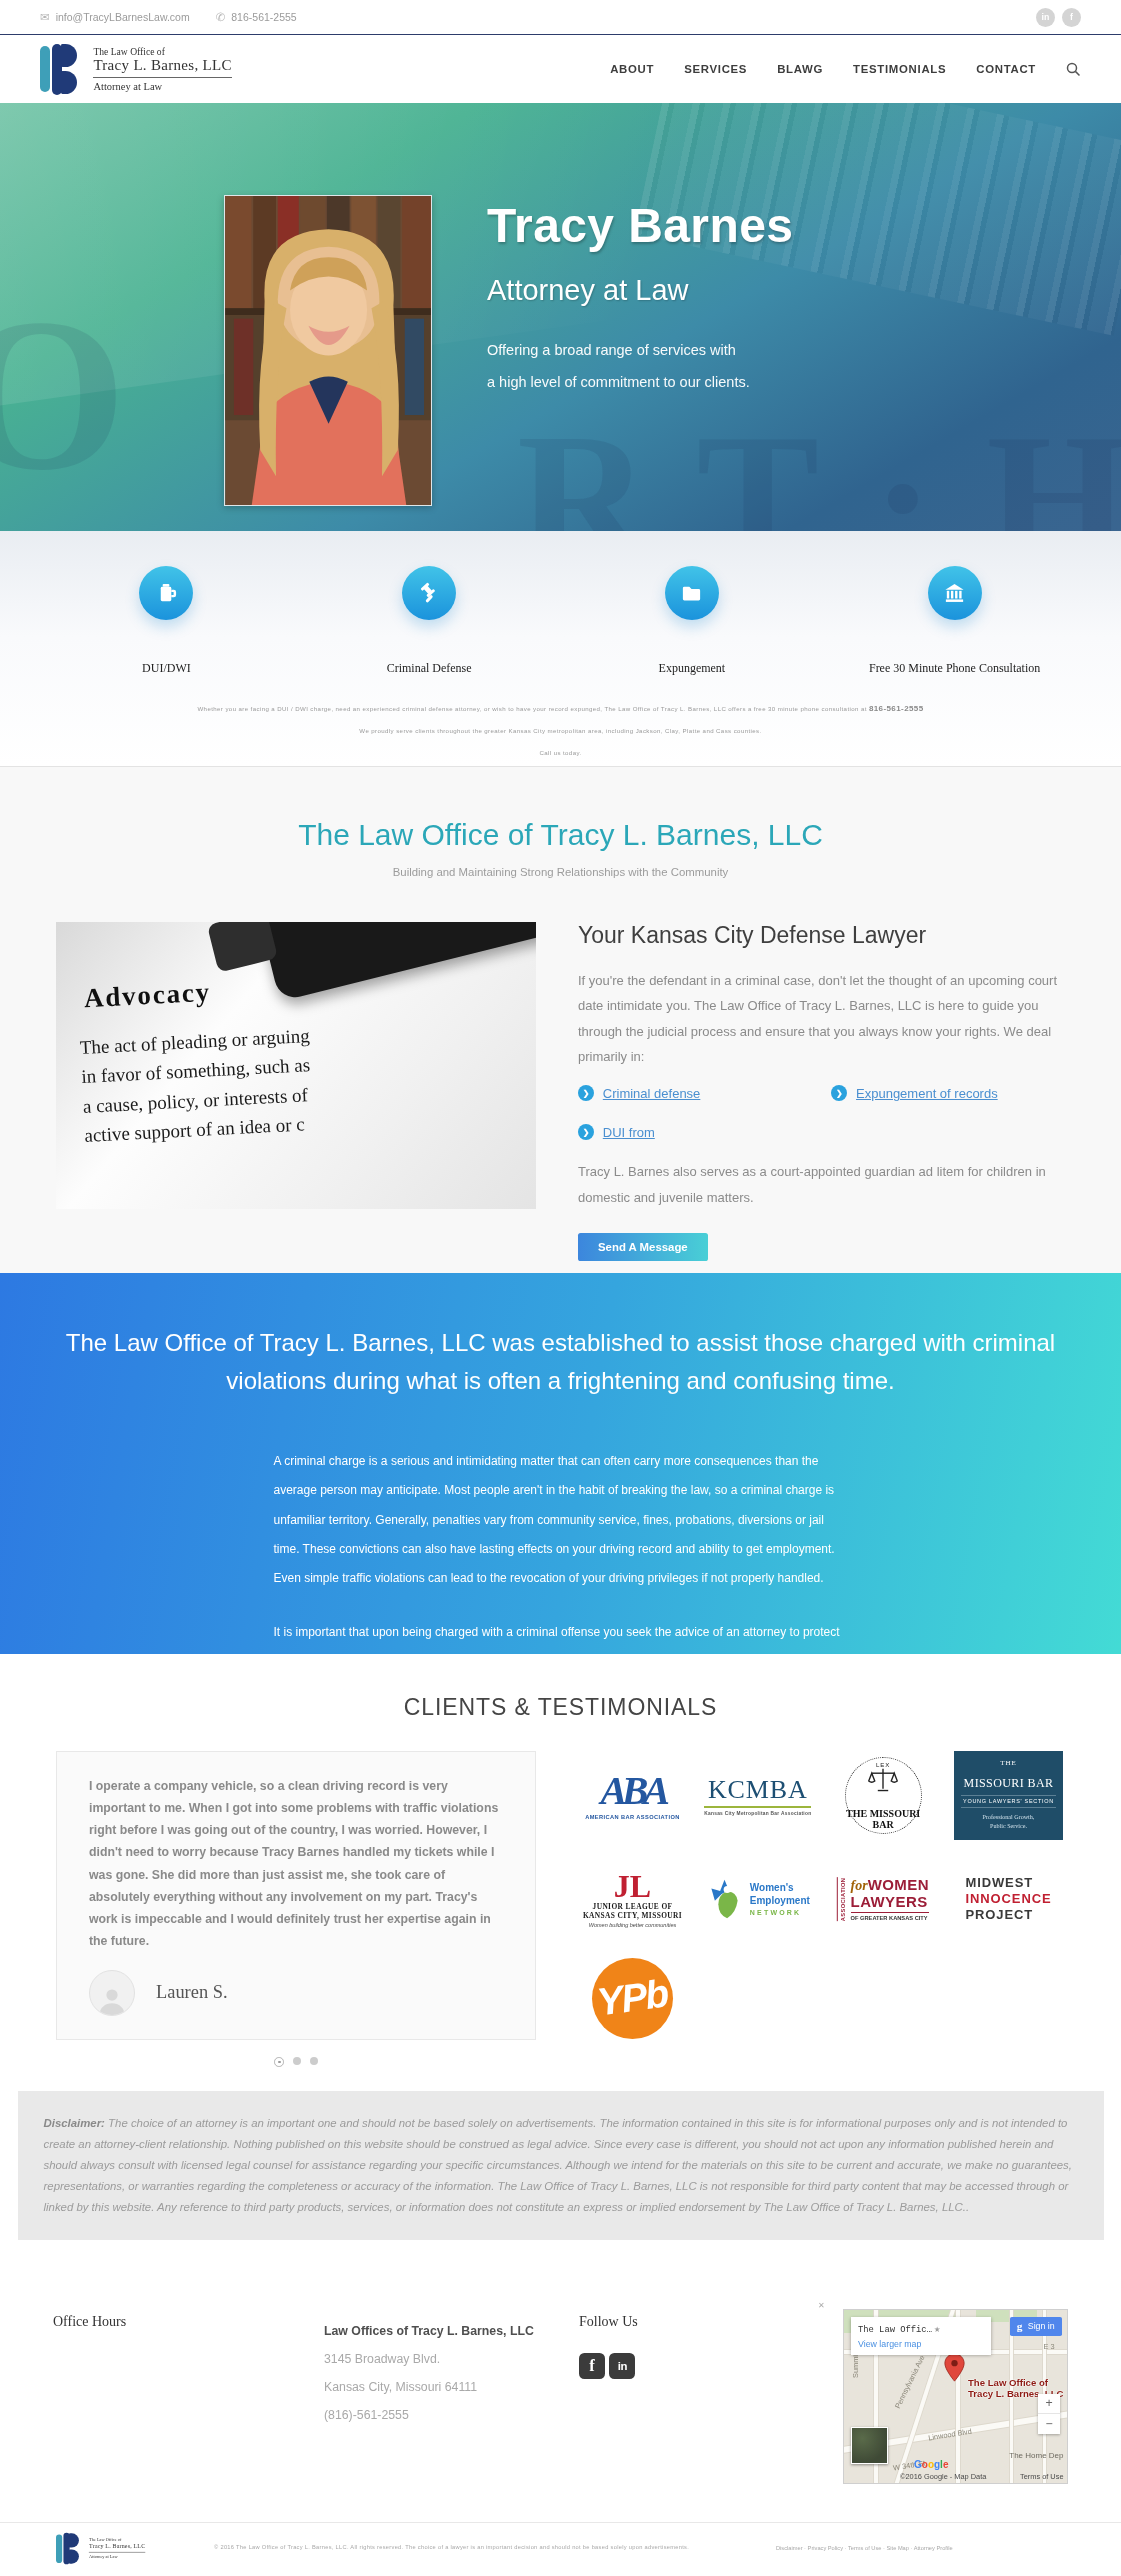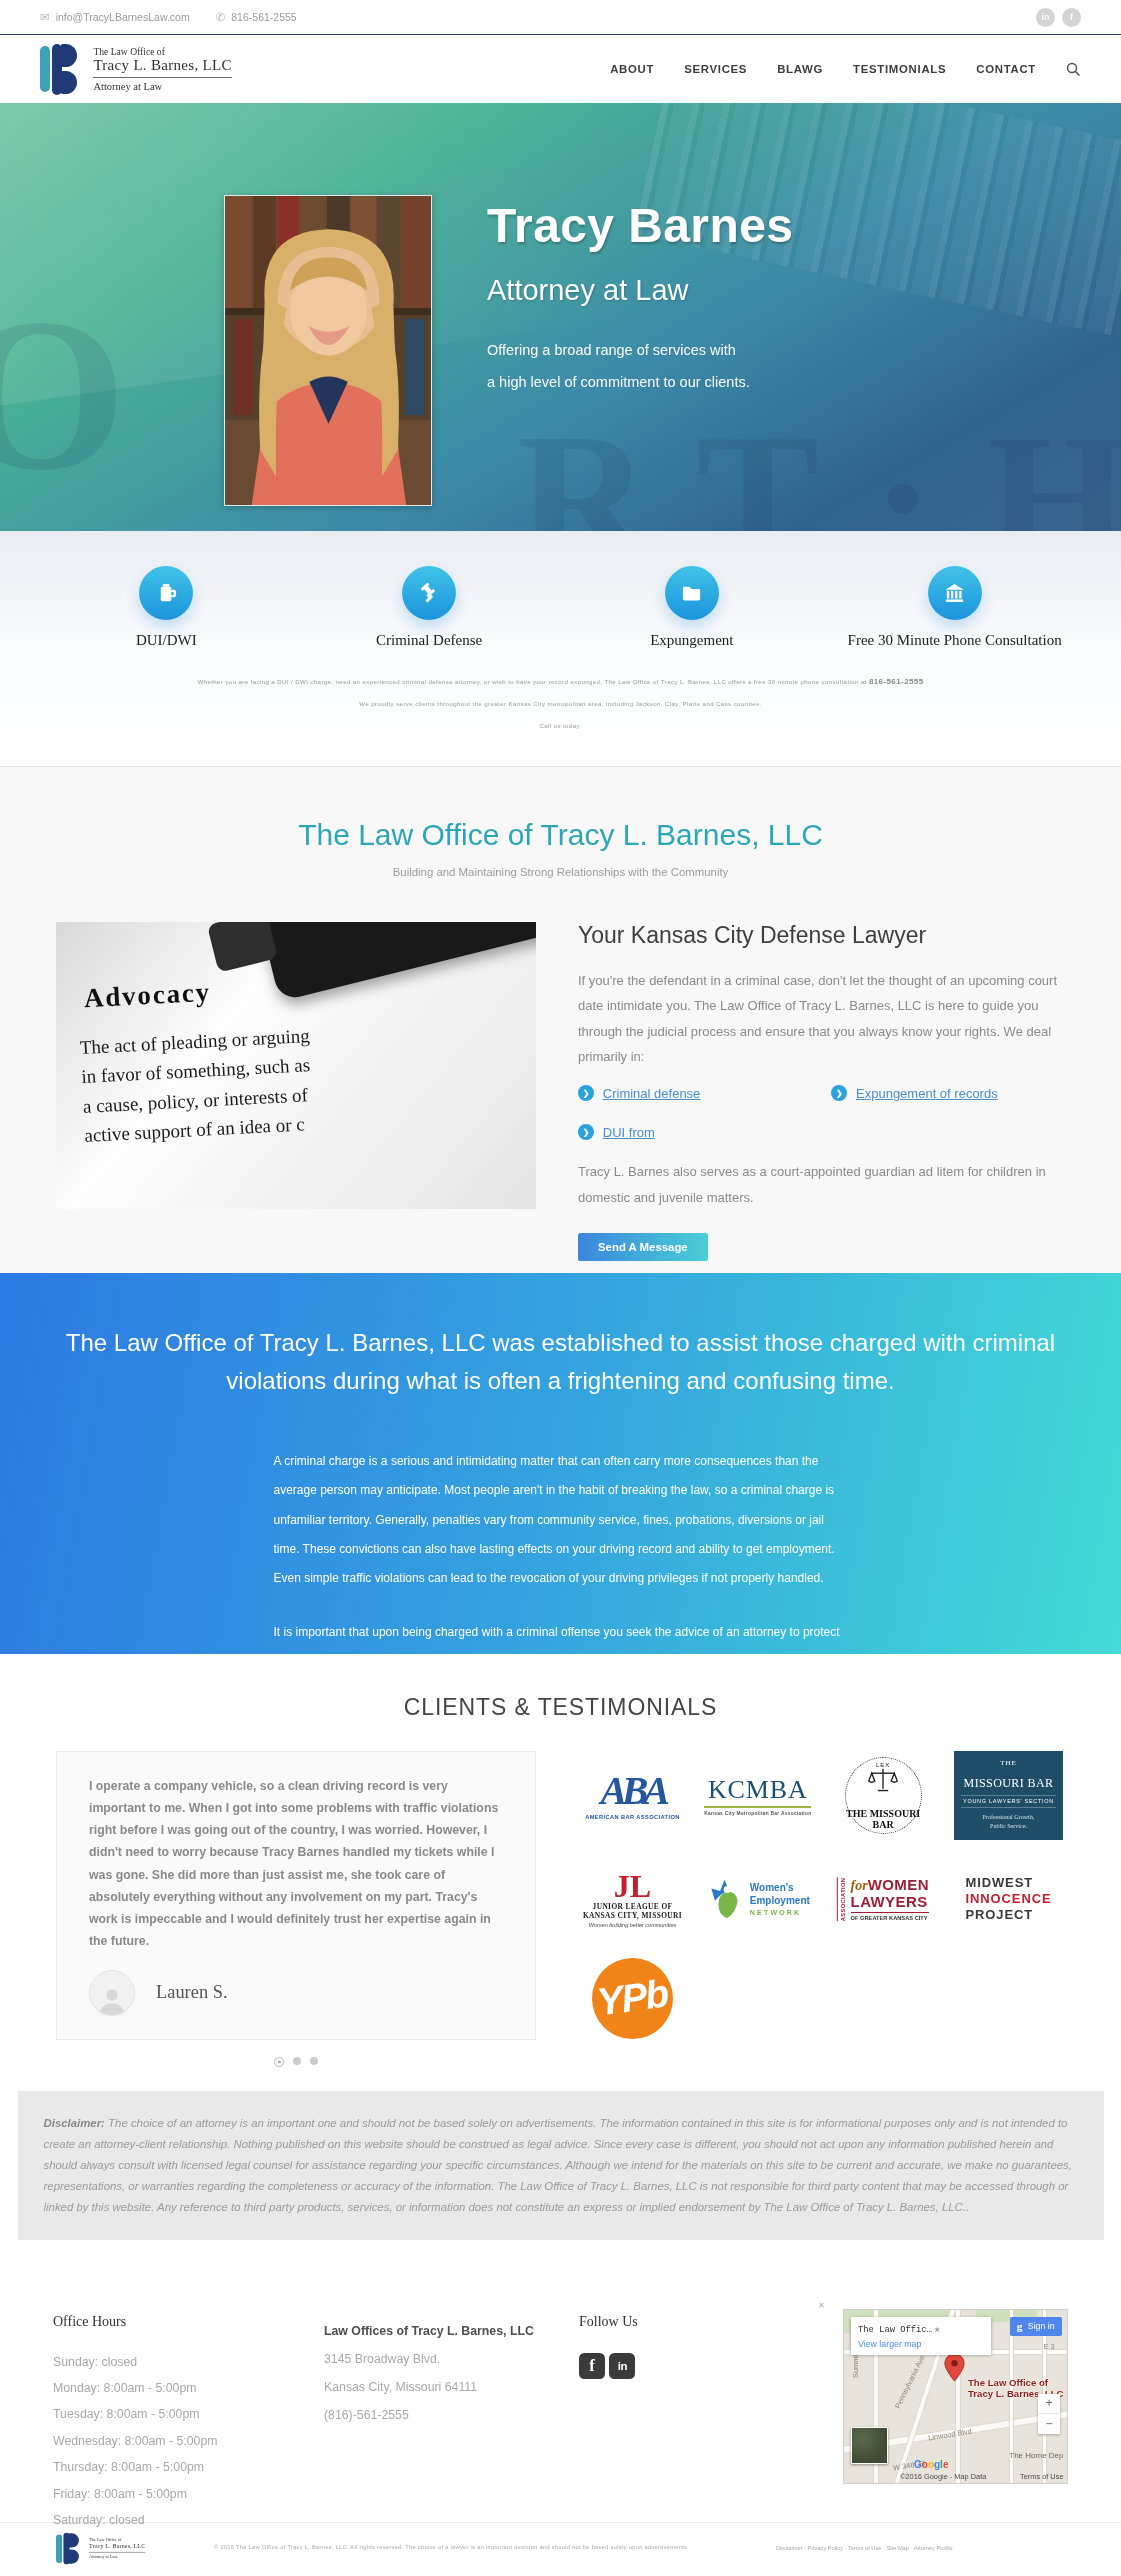--- a/index.html
+++ b/index.html
@@ -51,21 +51,21 @@
 
   
   .services { height:236px; background:linear-gradient(180deg,#e9edf2 0%, #f9fafc 45%, #ffffff 100%);
               border-bottom:0.9px solid #e3e3e3; padding:35px 35px 0; }
   .svc-grid { display:flex; }
   .svc { flex:1; text-align:center; cursor:pointer; }
   .svc-circle { width:54px; height:54px; border-radius:50%; margin:0 auto;
                 background:linear-gradient(180deg,#41c3e8,#1b93dc);
                 box-shadow:0 7px 14px rgba(30,140,210,0.25);
                 display:flex; align-items:center; justify-content:center; }
-  .svc-label { margin-top:12px; font-family:"Liberation Serif", serif; font-size:15px; color:#222; }
+  .svc-label { margin-top:41px; font-family:"Liberation Serif", serif; font-size:12px; color:#222; }
   .fineprint { margin-top:22px; text-align:center; color:#9a9a9a; font-size:6.1px; line-height:22px; letter-spacing:0.4px; }
   .fineprint .ph { font-size:8px; font-weight:bold; color:#8a8a8a; }
 
   
   .about { height:506px; background:#f8f8f8; padding-top:51px; }
   .about-h2 { text-align:center; font-size:30px; font-weight:normal; color:#2ba7b8; }
   .about-sub { text-align:center; font-size:11.4px; color:#9c9c9c; margin-top:14px; }
   .about-cols { display:flex; padding:0 56px; margin-top:44px; gap:42px; }
   .advocacy { width:480px; min-width:480px; height:287px; position:relative; overflow:hidden;
               background:linear-gradient(130deg,#d9d9d9 0%, #fdfdfd 35%, #f0f0f0 70%, #e4e4e4 100%); }
@@ -520,29 +520,20 @@
 </div>
 
 <div class="disclaimer">
   <b>Disclaimer:</b>
   <span>The choice of an attorney is an important one and should not be based solely on advertisements. The information contained in this site is for informational purposes only and is not intended to create an attorney-client relationship. Nothing published on this website should be construed as legal advice. Since every case is different, you should not act upon any information published herein and should always consult with licensed legal counsel for assistance regarding your specific circumstances. Although we intend for the materials on this site to be current and accurate, we make no guarantees, representations, or warranties regarding the completeness or accuracy of the information. The Law Office of Tracy L. Barnes, LLC is not responsible for third party content that may be accessed through or linked by this website. Any reference to third party products, services, or information does not constitute an express or implied endorsement by The Law Office of Tracy L. Barnes, LLC..</span>
 </div>
 
 <div class="footer">
   <div class="f-hours">
     <div class="f-h">Office Hours</div>
-    <div class="rows">
-      <div>Sunday: closed</div>
-      <div>Monday: 8:00am - 5:00pm</div>
-      <div>Tuesday: 8:00am - 5:00pm</div>
-      <div>Wednesday: 8:00am - 5:00pm</div>
-      <div>Thursday: 8:00am - 5:00pm</div>
-      <div>Friday: 8:00am - 5:00pm</div>
-      <div>Saturday: closed</div>
-    </div>
   </div>
   <div class="f-contact">
     <div class="name">Law Offices of Tracy L. Barnes, LLC</div>
     <div>3145 Broadway Blvd.</div>
     <div>Kansas City, Missouri 64111</div>
     <div>(816)-561-2555</div>
   </div>
   <div class="f-follow">
     <div class="f-h">Follow Us</div>
     <div class="f-soc">

